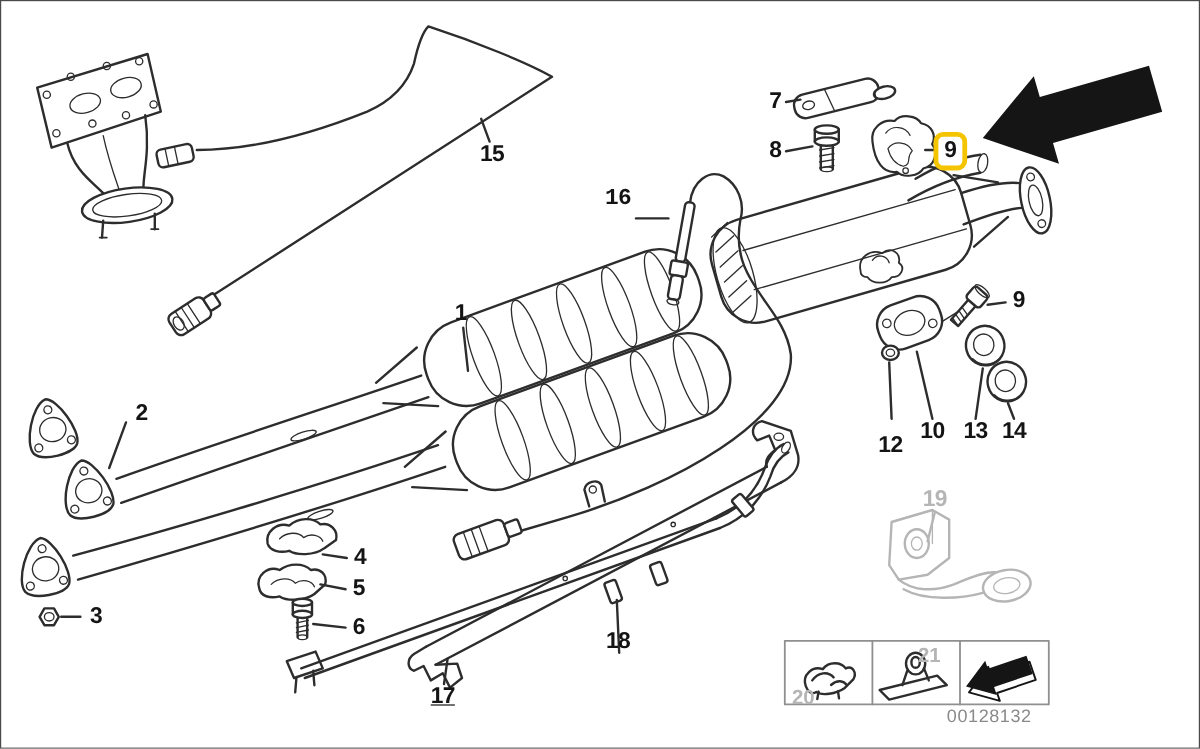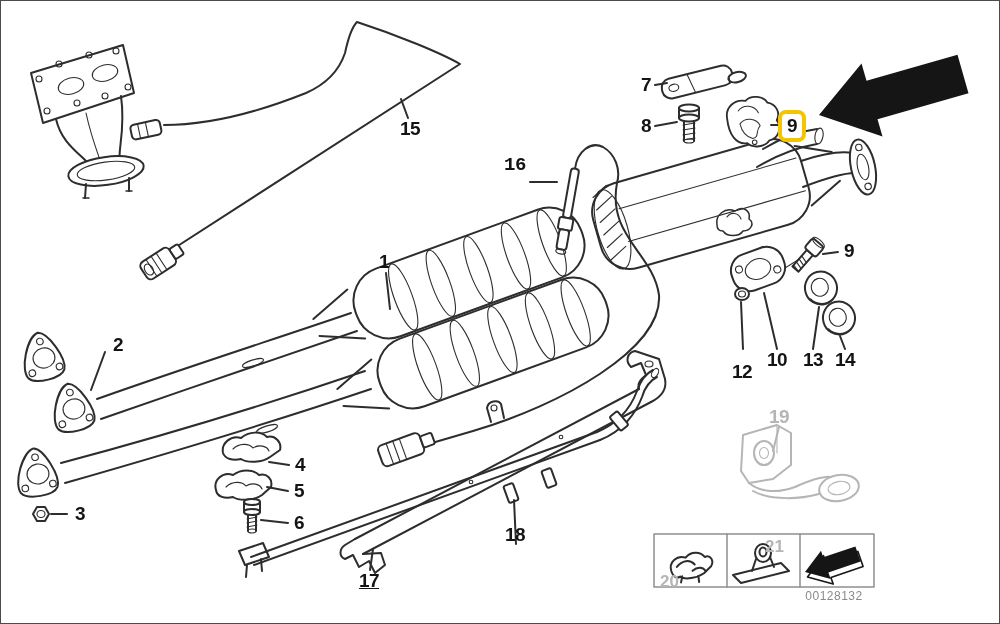--- a/index.html
+++ b/index.html
@@ -26,22 +26,22 @@
   .callout.muted{color:var(--muted-color,#b5b5b5);text-align:right;}
   .callout.highlighted{
     border:4px solid var(--hl-color,#F4C400);
     border-radius:8px; background:#ffffff; padding:1px 5px; z-index:6;
   }
   .legend-num{
     position:absolute; font-weight:bold; font-size:17px;
     color:var(--muted-color,#b5b5b5); z-index:5;
   }
   .doc-number{
-    position:absolute; left:788px; top:588px; width:90px; text-align:center;
-    font-size:12px; color:#8a8a8a; letter-spacing:0.5px; z-index:5;
+    position:absolute; left:788px; top:588px; width:90px; text-align:left;
+    font-size:15px; color:#8a8a8a; letter-spacing:0.5px; z-index:5;
   }
 </style>
 </head>
 <body>
 
 <div class="frame">
 
 <svg width="1000" height="624" viewBox="0 0 1000 624">
 
   <g>

